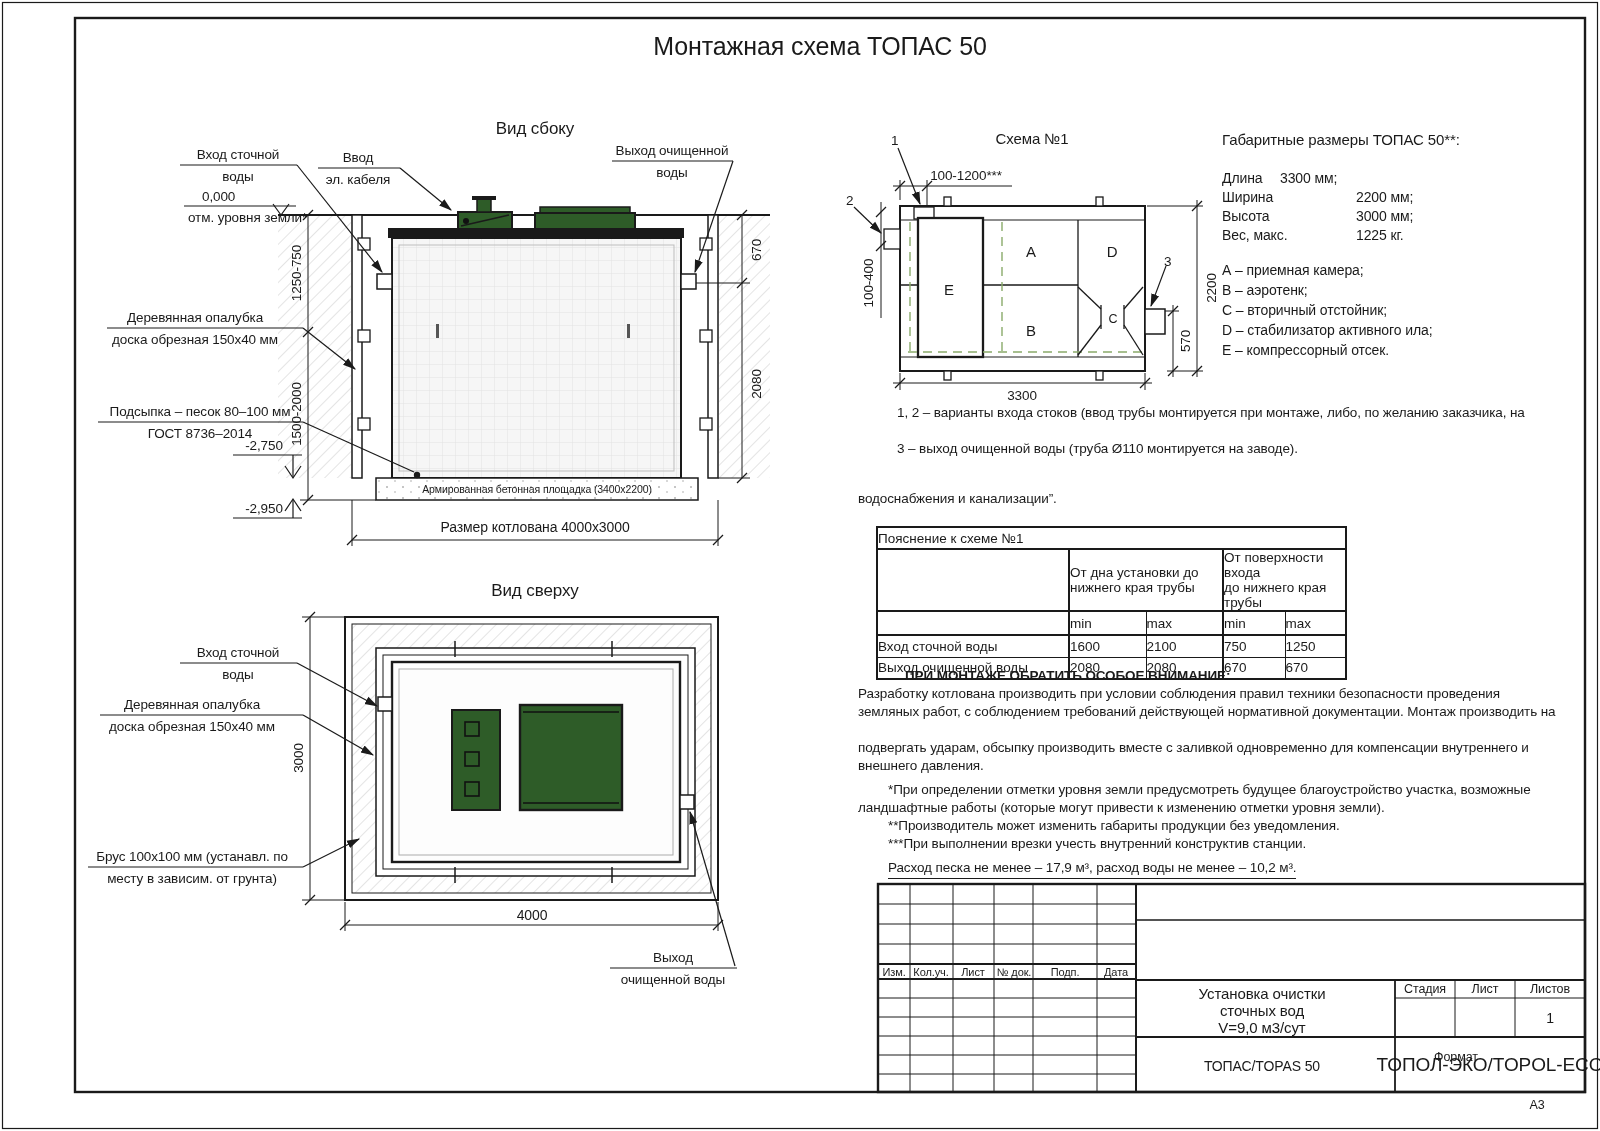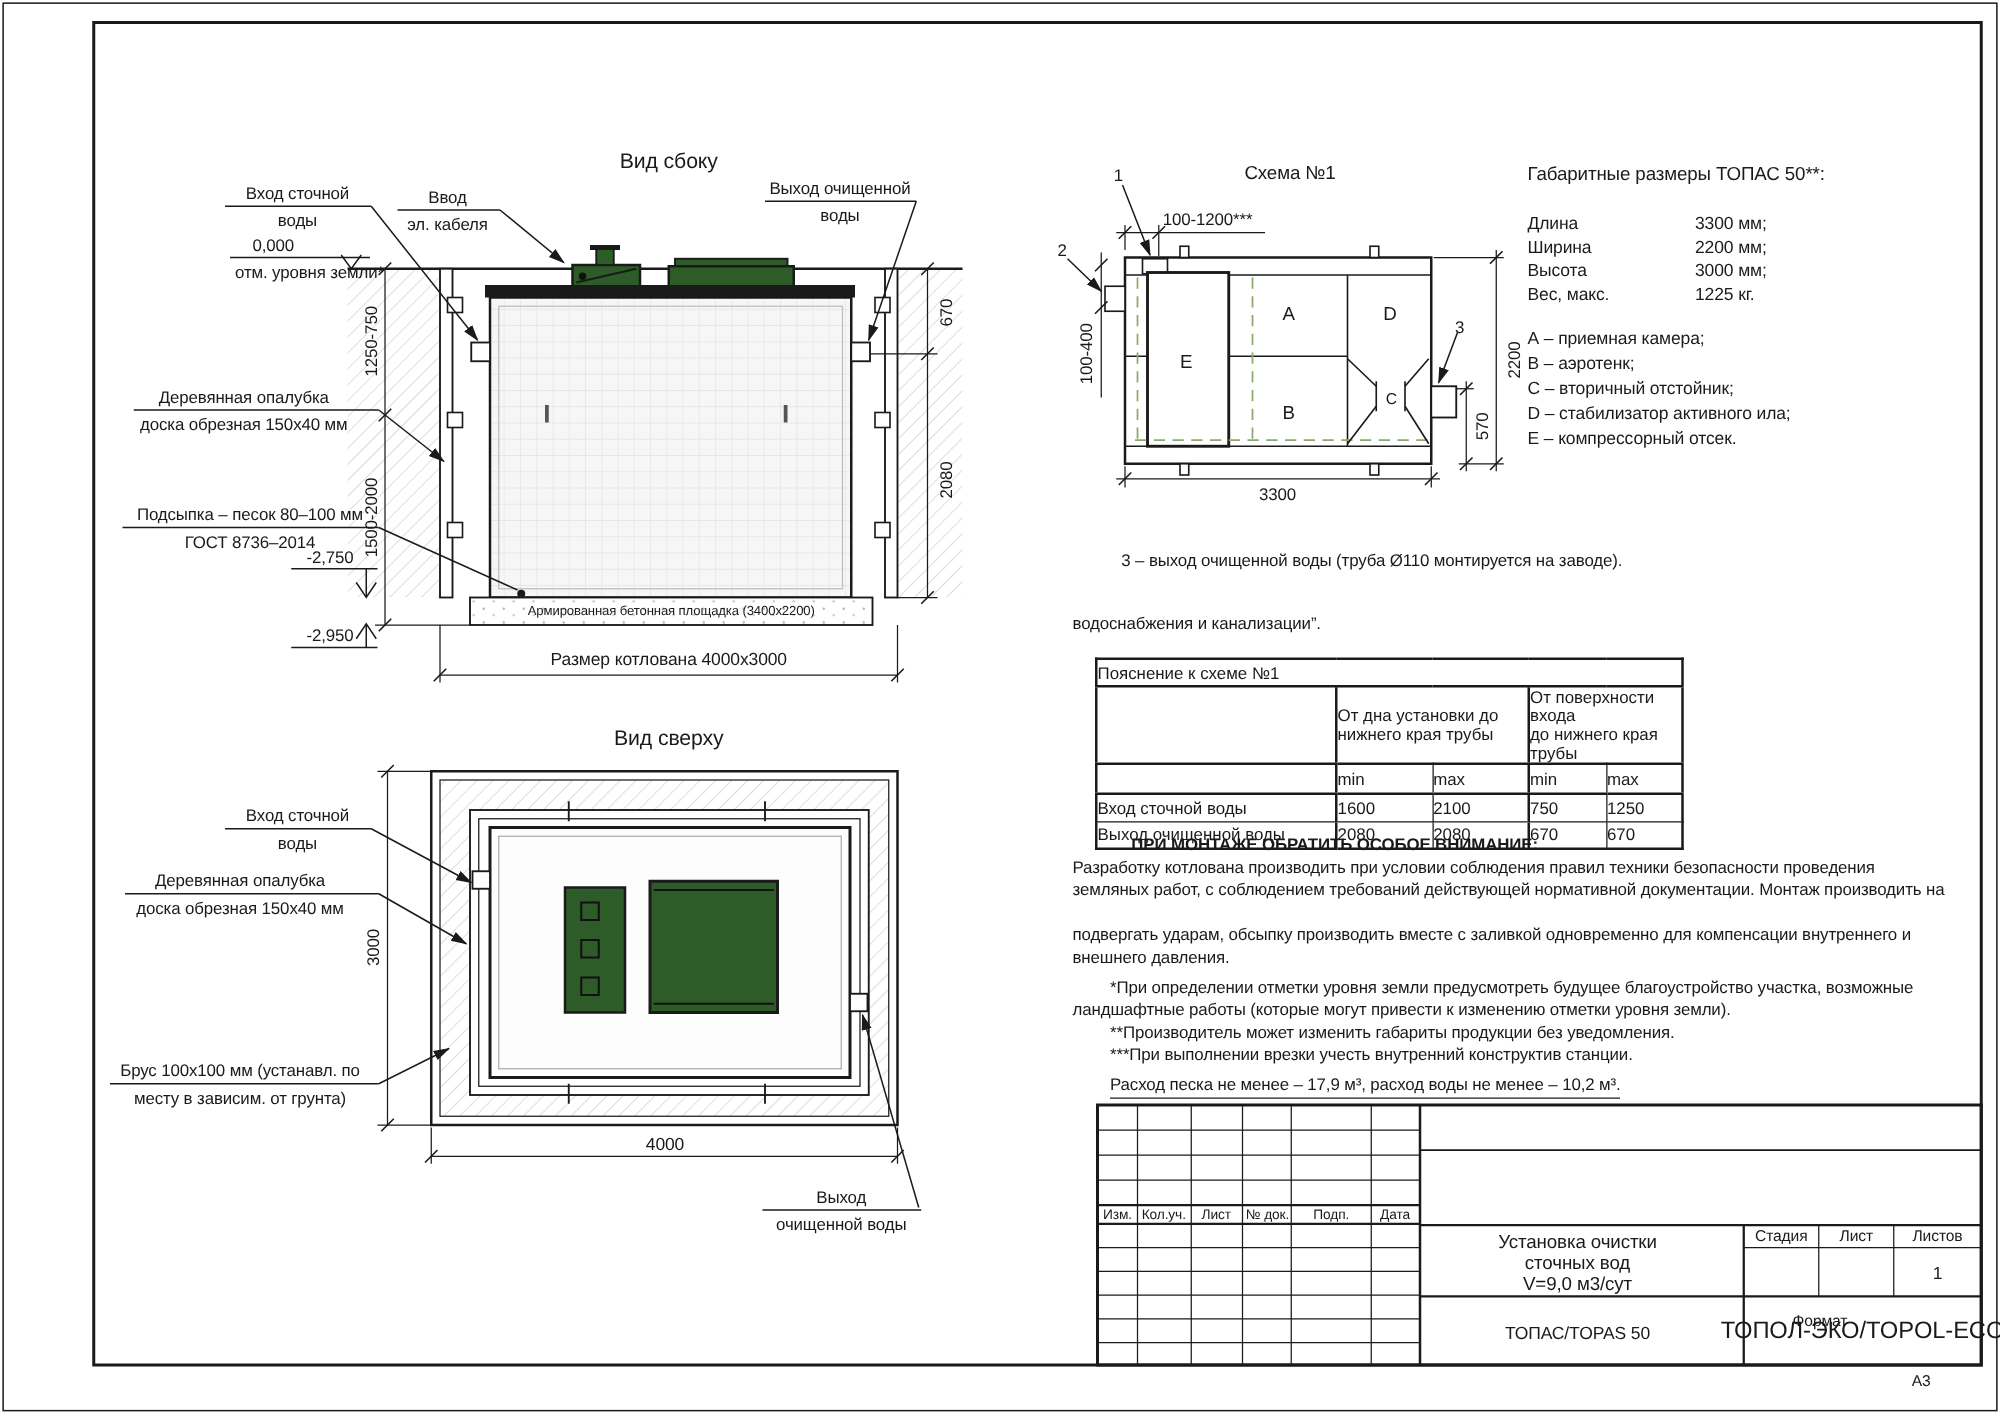--- a/index.html
+++ b/index.html
@@ -251,20 +251,21 @@
       <line x1="1136" y1="920" x2="1585" y2="920" stroke-width="1.4"></line>
       <line x1="1136" y1="980" x2="1585" y2="980" stroke-width="1.8"></line>
       <line x1="1136" y1="1037" x2="1585" y2="1037" stroke-width="1.8"></line>
       <line x1="1395" y1="980" x2="1395" y2="1092" stroke-width="1.8"></line>
       <line x1="1455" y1="980" x2="1455" y2="1037" stroke-width="1"></line>
       <line x1="1515" y1="980" x2="1515" y2="1037" stroke-width="1"></line>
       <line x1="1395" y1="998" x2="1585" y2="998" stroke-width="1"></line>
     </g>
   </svg>
 
+  <div class="t c s25" style="left:820px;top:32px">Монтажная схема ТОПАС 50</div>
 
   <div class="t c s17" style="left:535px;top:119px">Вид сбоку</div>
   <div class="t c" style="left:238px;top:147px">Вход сточной</div>
   <div class="t c" style="left:238px;top:169px">воды</div>
   <div class="t c" style="left:358px;top:150px">Ввод</div>
   <div class="t c" style="left:358px;top:172px">эл. кабеля</div>
   <div class="t c" style="left:672px;top:143px">Выход очищенной</div>
   <div class="t c" style="left:672px;top:165px">воды</div>
   <div class="t" style="left:202px;top:189px">0,000</div>
   <div class="t" style="left:188px;top:210px">отм. уровня земли*</div>
@@ -303,33 +304,34 @@
   <div class="t r" style="left:1186px;top:341px">570</div>
   <div class="t c" style="left:1022px;top:388px">3300</div>
   <div class="t c s15" style="left:1031px;top:243px">A</div>
   <div class="t c s15" style="left:1031px;top:322px">B</div>
   <div class="t c s12" style="left:1113px;top:312px">C</div>
   <div class="t c s15" style="left:1112px;top:243px">D</div>
   <div class="t c s15" style="left:949px;top:281px">E</div>
 
   <div class="t s15" style="left:1222px;top:131px">Габаритные размеры ТОПАС 50**:</div>
   <div class="t s14" style="left:1222px;top:170px">Длина</div>
-  <div class="t s14" style="left:1356px;top:170px">3300 мм;</div>
+  <div class="t s14" style="left:1280px;top:170px">3300 мм;</div>
   <div class="t s14" style="left:1222px;top:189px">Ширина</div>
   <div class="t s14" style="left:1356px;top:189px">2200 мм;</div>
   <div class="t s14" style="left:1222px;top:208px">Высота</div>
   <div class="t s14" style="left:1356px;top:208px">3000 мм;</div>
   <div class="t s14" style="left:1222px;top:227px">Вес, макс.</div>
   <div class="t s14" style="left:1356px;top:227px">1225 кг.</div>
   <div class="t s14" style="left:1222px;top:262px">А – приемная камера;</div>
   <div class="t s14" style="left:1222px;top:282px">В – аэротенк;</div>
   <div class="t s14" style="left:1222px;top:302px">С – вторичный отстойник;</div>
   <div class="t s14" style="left:1222px;top:322px">D – стабилизатор активного ила;</div>
   <div class="t s14" style="left:1222px;top:342px">Е – компрессорный отсек.</div>
 
+  <div class="t" style="left:897px;top:405px">1, 2 – варианты входа  стоков (ввод трубы монтируется при монтаже, либо, по желанию заказчика, на</div>
   <div class="t" style="left:897px;top:441px">3 – выход очищенной воды (труба Ø110 монтируется на заводе).</div>
   <div class="t" style="left:858px;top:491px">водоснабжения и канализации”.</div>
 
   <table id="xtable">
     <colgroup>
         <col style="width:192px">
         <col style="width:77px">
         <col style="width:77px">
         <col style="width:62px">
         <col style="width:61px">

